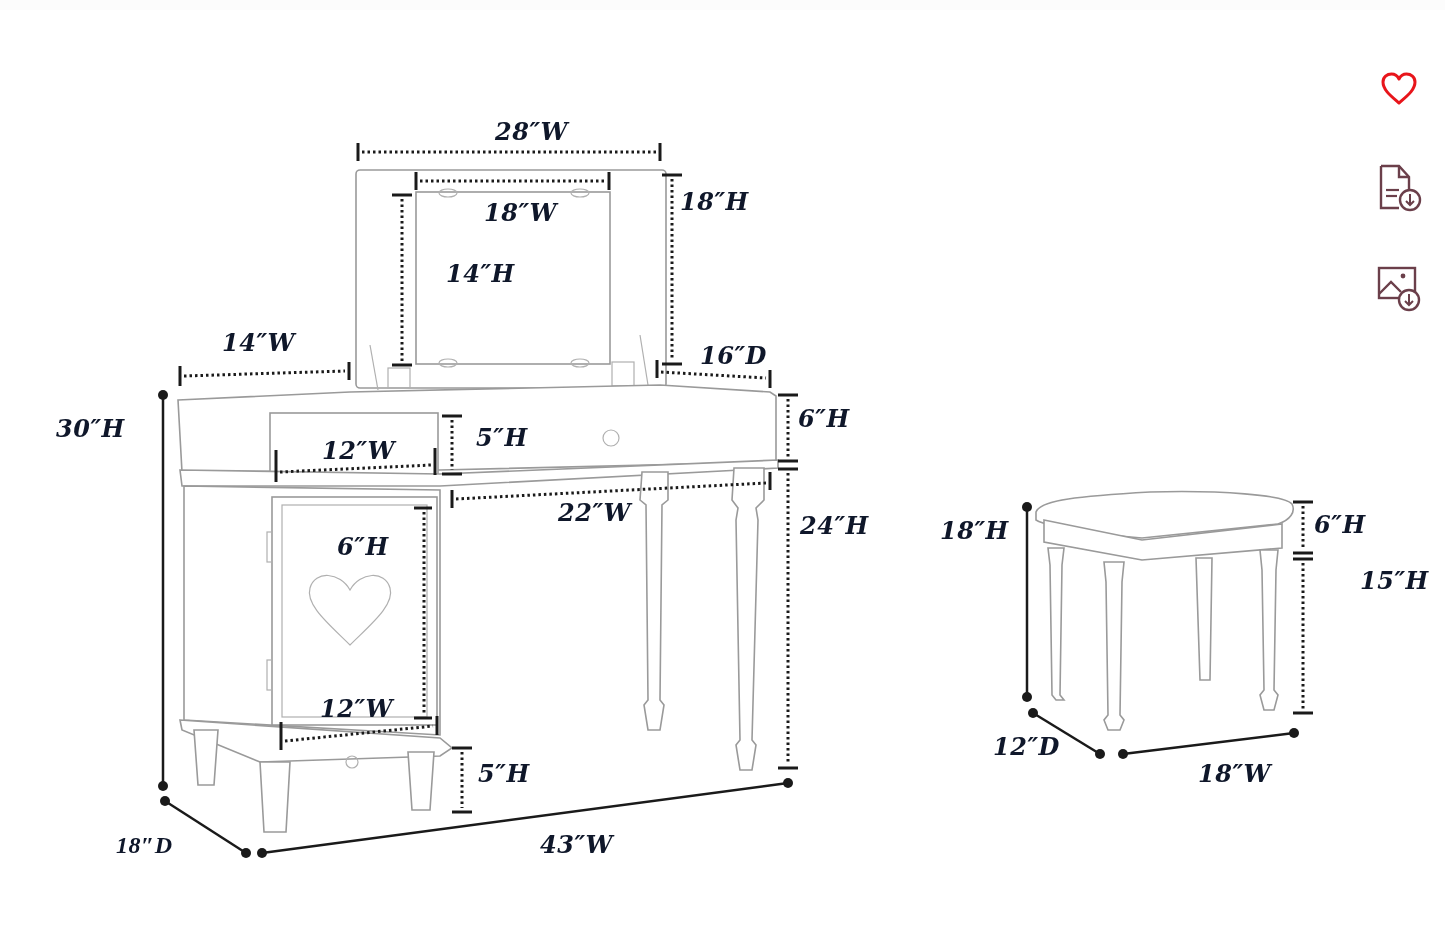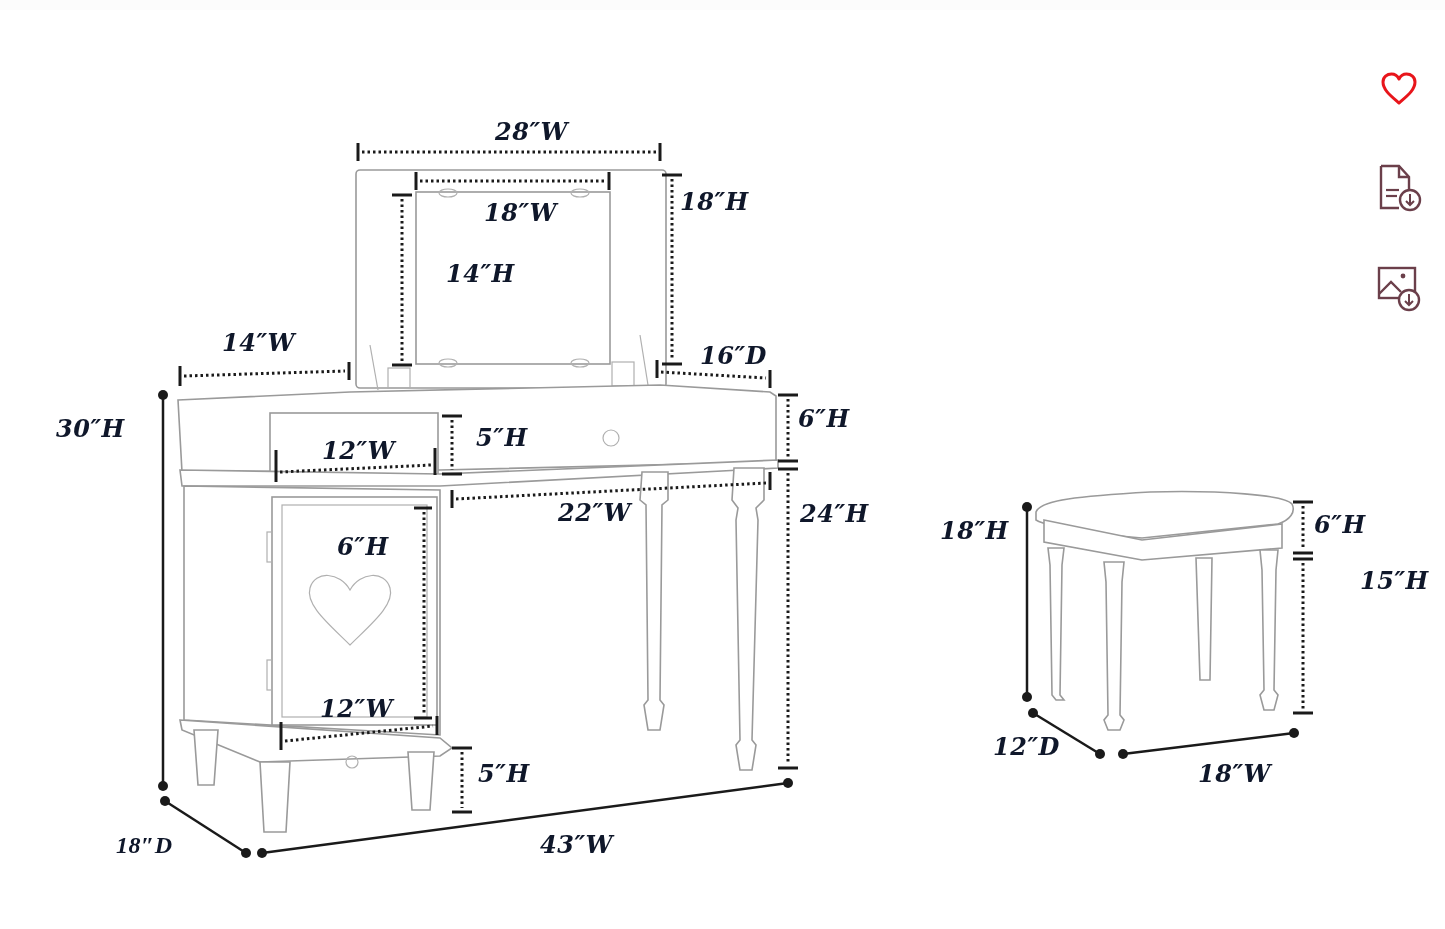--- a/index.html
+++ b/index.html
@@ -178,21 +178,21 @@
 <div class="lbl" style="left:495px;top:120px;">28″W</div>
 <div class="lbl" style="left:484px;top:201px;">18″W</div>
 <div class="lbl" style="left:680px;top:190px;">18″H</div>
 <div class="lbl" style="left:446px;top:262px;">14″H</div>
 <div class="lbl" style="left:222px;top:331px;">14″W</div>
 <div class="lbl" style="left:700px;top:344px;">16″D</div>
 <div class="lbl" style="left:56px;top:417px;">30″H</div>
 <div class="lbl" style="left:322px;top:439px;">12″W</div>
 <div class="lbl" style="left:476px;top:426px;">5″H</div>
 <div class="lbl" style="left:798px;top:407px;">6″H</div>
-<div class="lbl" style="left:800px;top:502px;">24″H</div>
+<div class="lbl" style="left:800px;top:514px;">24″H</div>
 <div class="lbl" style="left:558px;top:501px;">22″W</div>
 <div class="lbl" style="left:337px;top:535px;">6″H</div>
 <div class="lbl" style="left:320px;top:697px;">12″W</div>
 <div class="lbl" style="left:478px;top:762px;">5″H</div>
 <div class="lbl" style="left:116px;top:833px;font-family:Liberation Serif, serif;">18″D</div>
 <div class="lbl" style="left:540px;top:833px;">43″W</div>
 
 <div class="lbl" style="left:940px;top:519px;">18″H</div>
 <div class="lbl" style="left:1314px;top:513px;">6″H</div>
 <div class="lbl" style="left:1360px;top:569px;">15″H</div>

